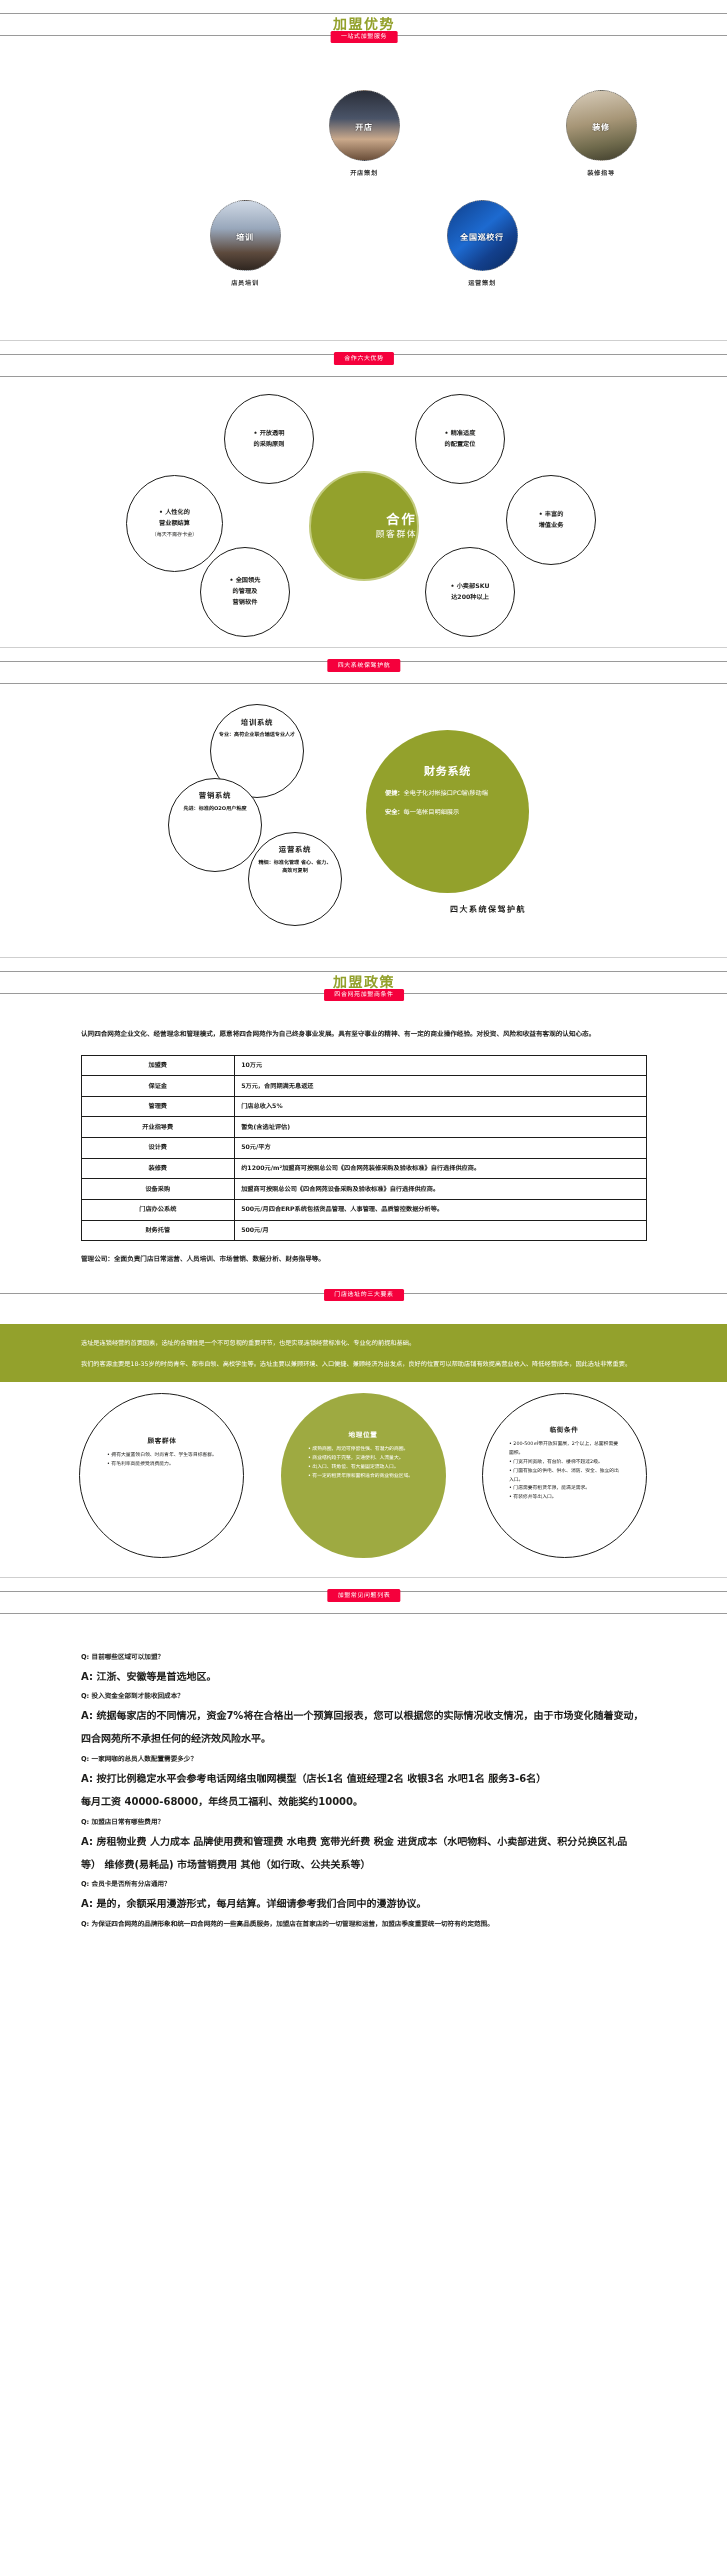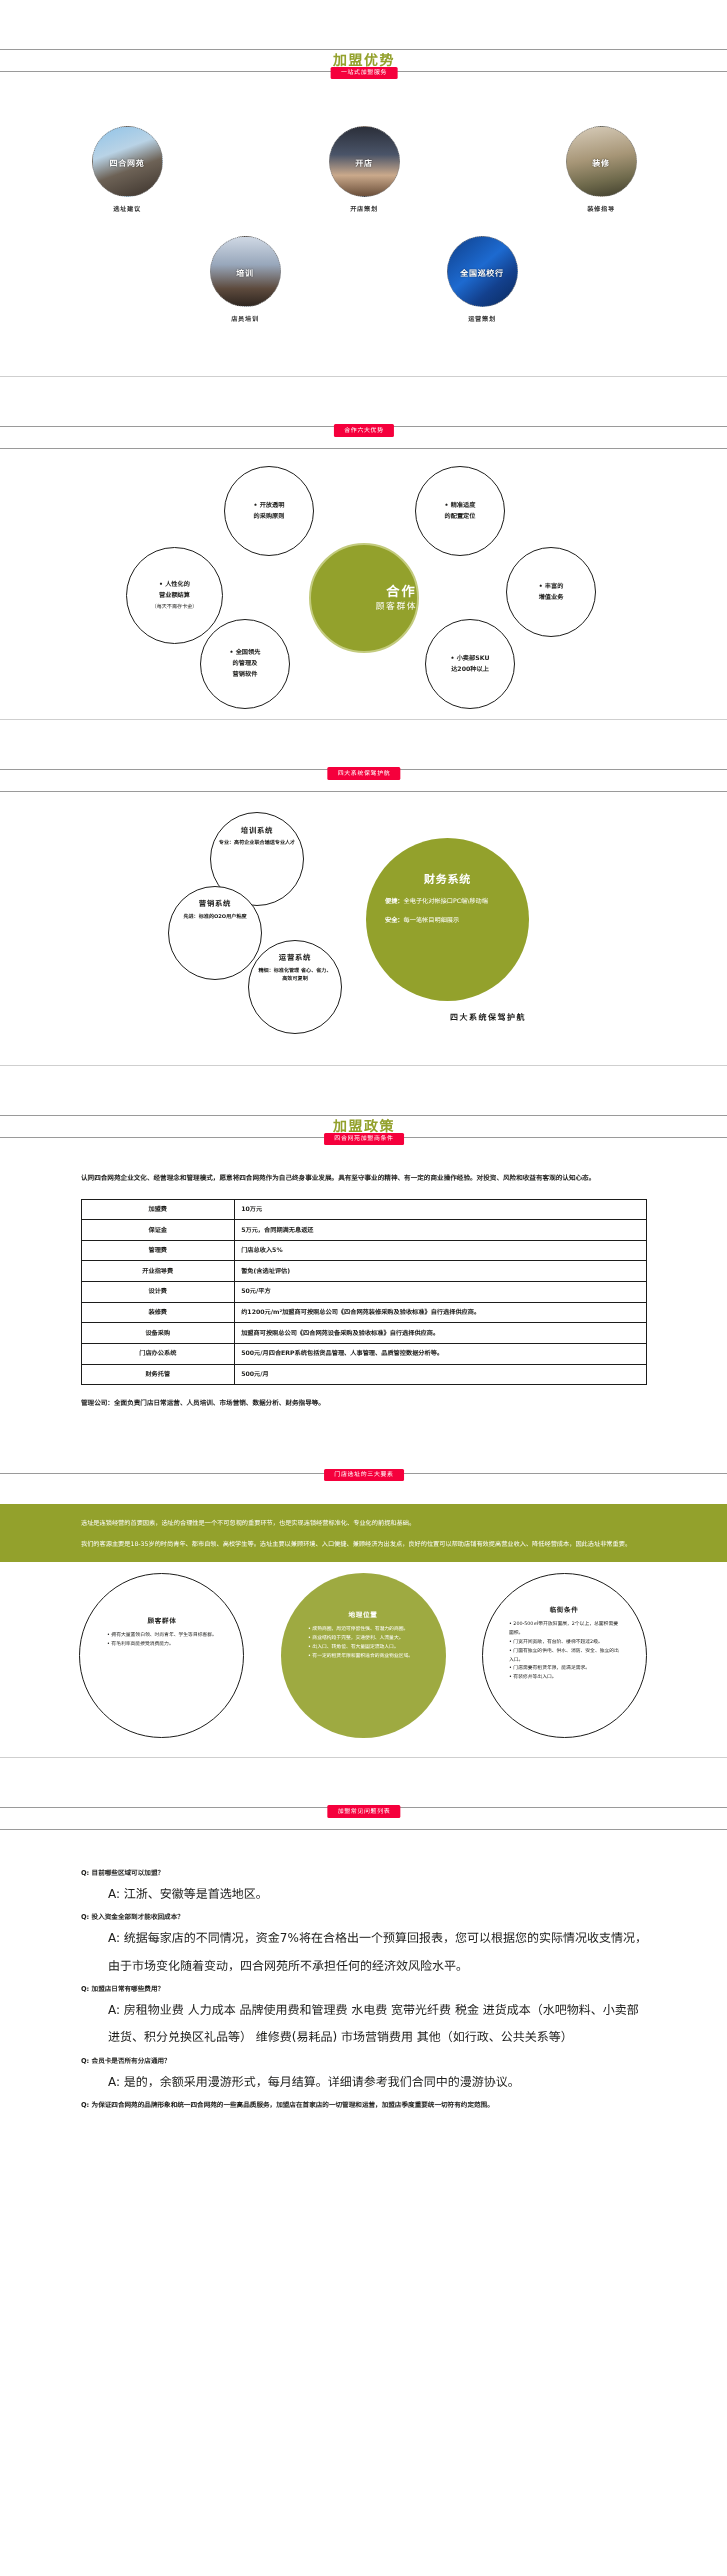--- a/index.html
+++ b/index.html
@@ -7,21 +7,21 @@
   html,body{ background:#ffffff; }
   body{
     width:728px; height:2576px; position:relative;
     font-family:"DejaVu Sans","Liberation Sans",sans-serif;
     color:#1a1a1a; overflow:hidden;
   }
   .page{ width:728px; height:2576px; position:relative; background:#fff; }
 
   
   .sec{ position:relative; width:728px; }
-  .sec-head{ position:relative; height:53px;margin-top:36px; }
+  .sec-head{ position:relative; height:53px; }
   .sec-head .rule-top,
   .sec-head .rule-bot{
     position:absolute; left:0; right:0; height:0.7px; background:#9a9a9a;
   }
   .sec-head .rule-top{ top:13.2px; }
   .sec-head .rule-bot{ top:35px; }
   .sec-title{
     position:absolute; left:50%; top:16px; transform:translateX(-50%);
     background:#fff; padding:0 13.2px; z-index:3;
     font-size:14px; font-weight:bold; letter-spacing:1.5px;
@@ -121,43 +121,37 @@
   .vright{ border:1.5px solid #1d1d1b; background:transparent; }
   .vtxt{ position:absolute; width:110px; text-align:center; }
   .vtxt .h{ font-size:6.6px; font-weight:bold; letter-spacing:0.7px; margin-bottom:5.9px; }
   .vtxt .b{ font-size:4.8px; line-height:1.85; text-align:left; }
   .vtxt.dark{ color:#1d1d1b; }
   .vtxt.light{ color:#fff; }
 
   
   .faq{ padding:19px 81px 29px; }
   .faq .q{ font-size:6.6px; font-weight:bold; line-height:2.3; color:#1d1d1b; }
-  .faq .a{ font-size:12px; line-height:2.3; color:#1d1d1b; font-weight:normal;margin-left:27px; }
+  .faq .a{ font-size:10px; line-height:2.3; color:#1d1d1b; font-weight:bold; }
   .faq .blk{ margin-bottom:1.5px; }
 </style>
 </head>
 <body>
 
 <div class="page">
 
   <div class="sec">
     <div class="sec-head">
       <div class="rule-top"></div>
       <div class="rule-bot"></div>
       <div class="sec-title">加盟优势</div>
       <div class="sec-sub">一站式加盟服务</div>
     </div>
 
     <div class="sec-body photos">
-      <div class="pcirc" style="left:79px; top:37px; width:96px;">
-        <div class="ph img-store">
-            <span class="glyph">四合网苑</span>
-          </div>
-        <div class="cap">选址建议</div>
-      </div>
       <div class="pcirc" style="left:316px; top:37px; width:96px;">
         <div class="ph img-open">
             <span class="glyph">开店</span>
           </div>
         <div class="cap">开店策划</div>
       </div>
       <div class="pcirc" style="left:553px; top:37px; width:96px;">
         <div class="ph img-deco">
             <span class="glyph">装修</span>
           </div>
@@ -372,20 +366,25 @@
     <div class="sec-body faq">
       <div class="blk">
         <div class="q">Q: 目前哪些区域可以加盟？</div>
         <div class="a">A: 江浙、安徽等是首选地区。</div>
       </div>
       <div class="blk">
         <div class="q">Q: 投入资金全部到才能收回成本？</div>
         <div class="a">A: 统据每家店的不同情况，资金7%将在合格出一个预算回报表，您可以根据您的实际情况收支情况，由于市场变化随着变动，四合网苑所不承担任何的经济效风险水平。</div>
       </div>
       <div class="blk">
+        <div class="q">Q: 一家网咖的总员人数配置需要多少？</div>
+        <div class="a" style="white-space:pre-line">A: 按打比例稳定水平会参考电话网络虫咖网模型（店长1名 值班经理2名 收银3名 水吧1名 服务3-6名）
+每月工资 40000-68000，年终员工福利、效能奖约10000。</div>
+      </div>
+      <div class="blk">
         <div class="q">Q: 加盟店日常有哪些费用？</div>
         <div class="a">A: 房租物业费 人力成本 品牌使用费和管理费 水电费 宽带光纤费 税金 进货成本（水吧物料、小卖部进货、积分兑换区礼品等） 维修费(易耗品) 市场营销费用 其他（如行政、公共关系等）</div>
       </div>
       <div class="blk">
         <div class="q">Q: 会员卡是否所有分店通用？</div>
         <div class="a">A: 是的，余额采用漫游形式，每月结算。详细请参考我们合同中的漫游协议。</div>
       </div>
       <div class="blk">
         <div class="q">Q: 为保证四合网苑的品牌形象和统一四合网苑的一些高品质服务，加盟店在首家店的一切管理和运营，加盟店季度重要统一切符有约定范围。</div>
       </div>

